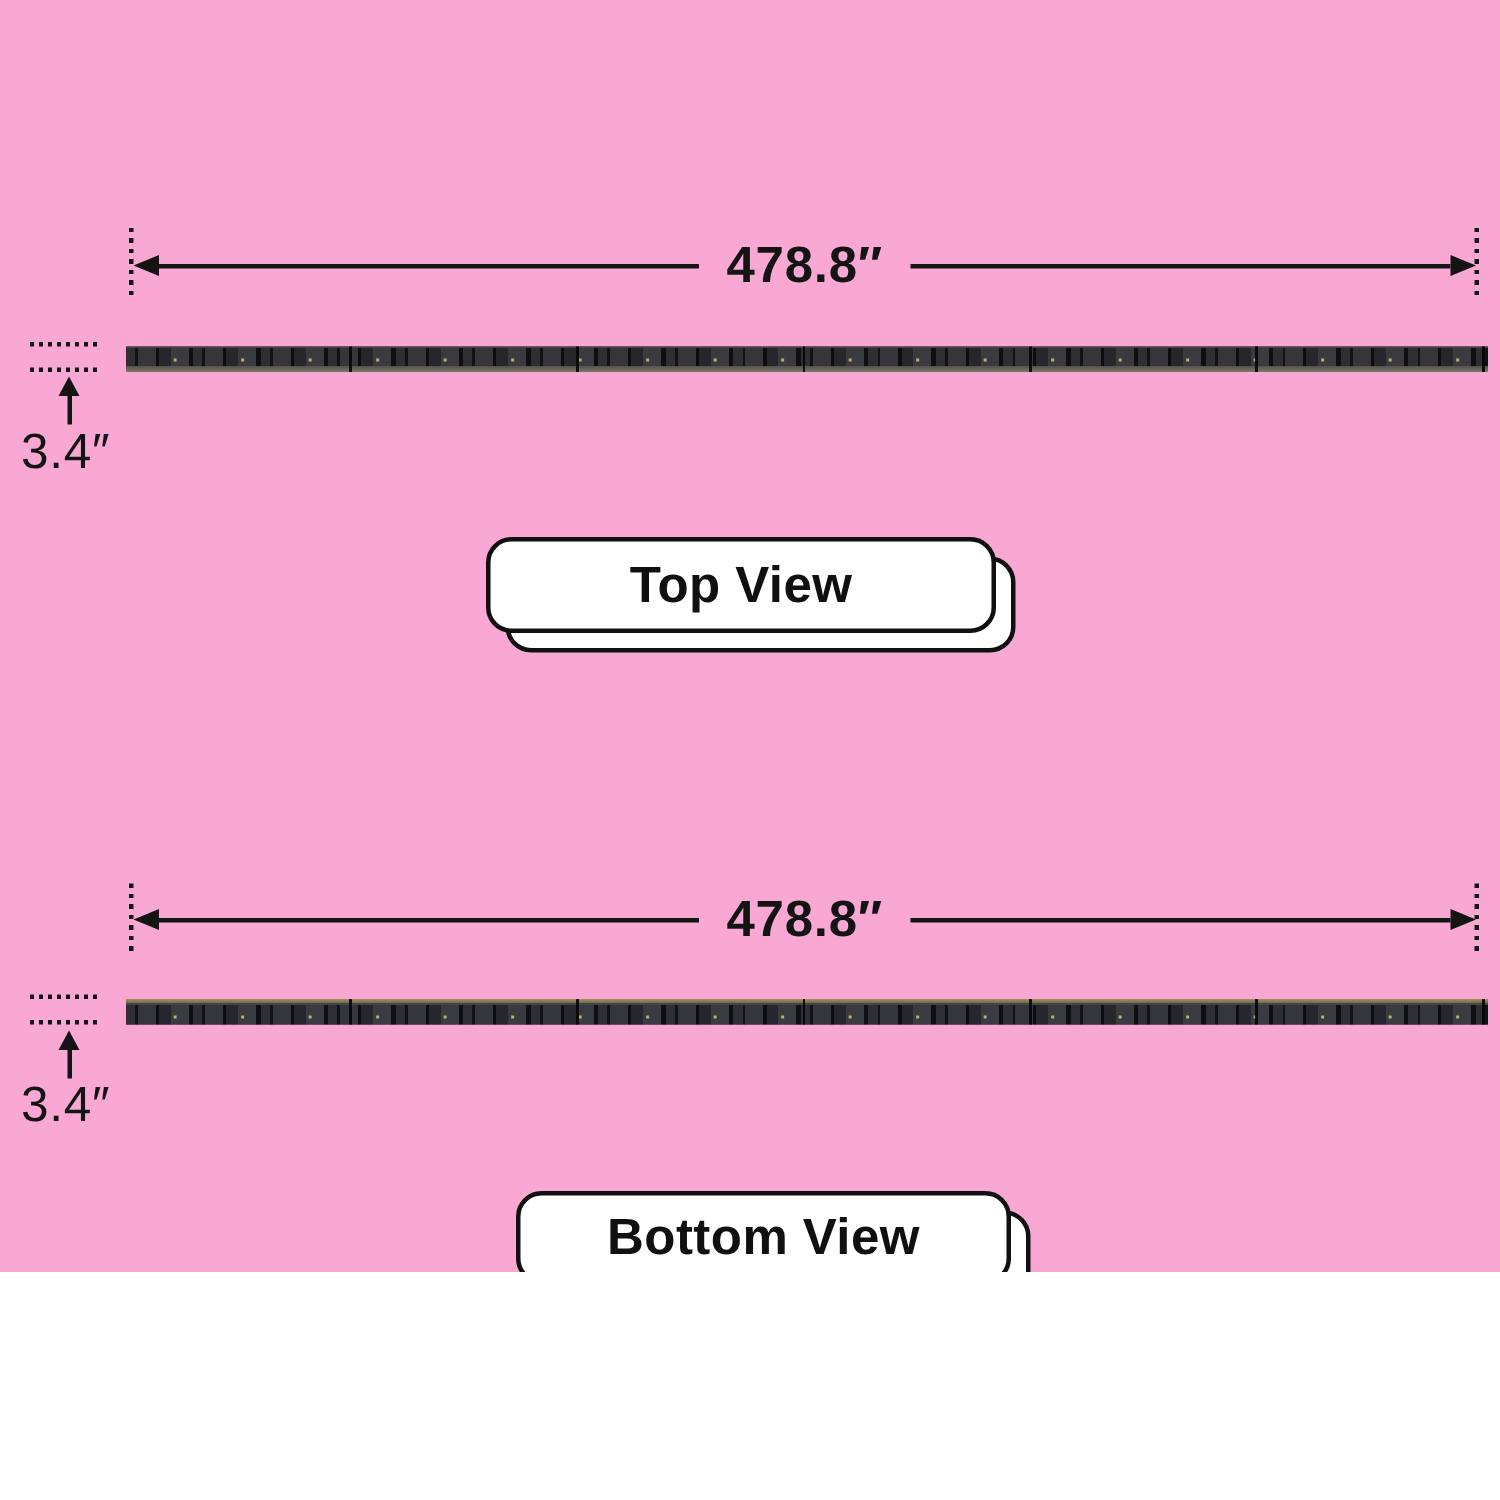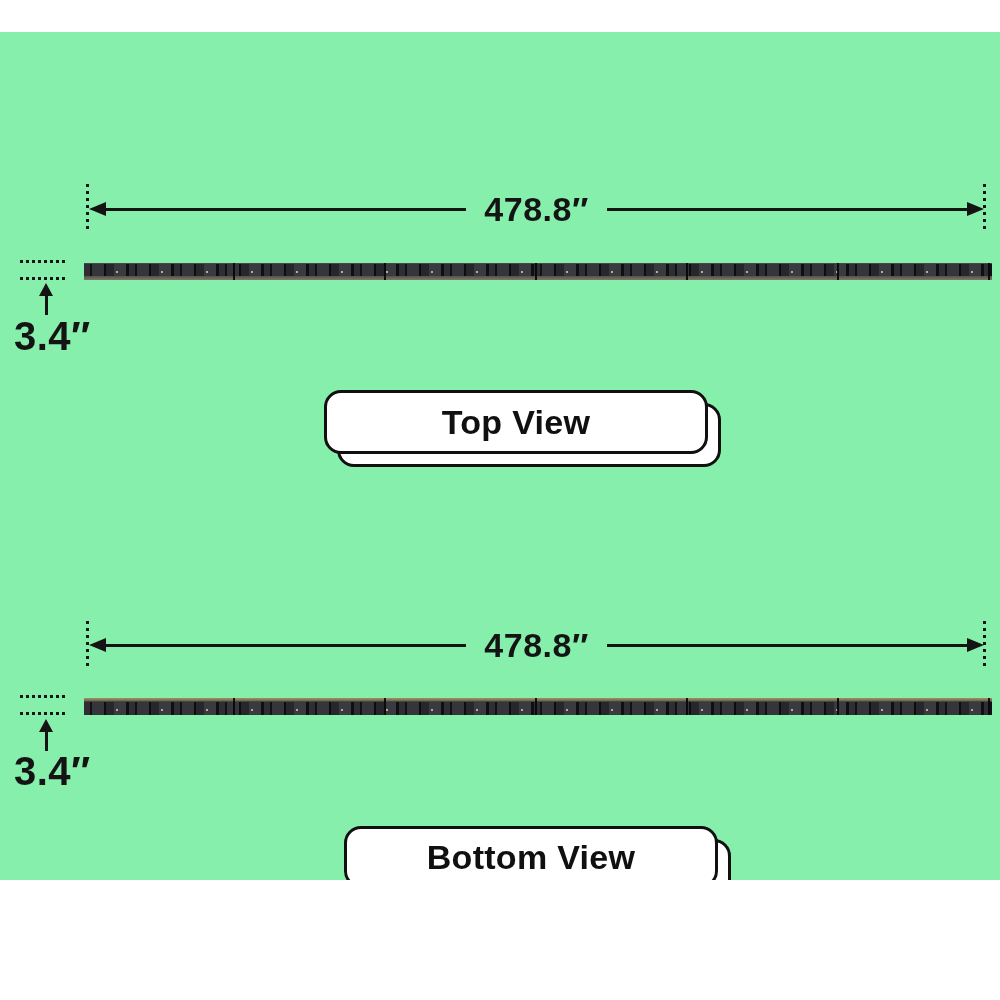--- a/index.html
+++ b/index.html
@@ -1,18 +1,18 @@
 <!DOCTYPE html>
 <html><head>
 <meta charset="utf-8">
 <style>
   html,body{margin:0;padding:0;background:#ffffff;}
   .canvas{
-    position:relative;width:1000px;height:848px;background:#86efac;
-    font-family:"Liberation Sans", sans-serif;overflow:hidden;margin-top:32px;
+    position:relative;width:1000px;height:848px;background:#f9a8d4;
+    font-family:"Liberation Sans", sans-serif;overflow:hidden;
   }
 
   
   .dim-row{
     position:absolute;left:89px;width:895px;height:40px;
     display:flex;align-items:center;
   }
   .dim-line{flex:1;height:3px;background:#141414;}
   .ah{width:0;height:0;flex:0 0 auto;}
   .ah-left{border-top:7px solid transparent;border-bottom:7px solid transparent;border-right:17px solid #141414;}
@@ -35,21 +35,21 @@
   
   .arrow-up{position:absolute;width:14px;}
   .arrow-up-head{
     width:0;height:0;margin:0 auto;
     border-left:7px solid transparent;border-right:7px solid transparent;
     border-bottom:13px solid #141414;
   }
   .arrow-up-line{width:3px;height:19px;background:#141414;margin:0 auto;}
 
   .size-label{
-    position:absolute;font-weight:700;font-size:40px;line-height:1;color:#141414;
+    position:absolute;font-weight:400;font-size:33px;line-height:1;color:#141414;
     letter-spacing:0.5px;white-space:nowrap;
   }
 
   
   .strip{position:absolute;left:84px;width:908px;height:17px;background:#232327;}
   .strip .modules{
     position:absolute;left:0;right:0;
     background-image:
       repeating-linear-gradient(90deg,transparent 0 32px,rgba(214,193,130,0.85) 32px 34px,transparent 34px 45px),
       repeating-linear-gradient(90deg,#2e2e34 0 6px,#121215 6px 8px,#35353c 8px 20px,#0d0d10 20px 22px,#26262c 22px 30px,#3a3a41 30px 42px,#0f0f12 42px 45px);
@@ -62,21 +62,21 @@
   .strip-top .modules{top:0;height:12px;}
   .strip-top .base{bottom:0;height:4px;background:linear-gradient(#575249,#7c766a);}
   .strip-bottom .base{top:0;height:3px;background:linear-gradient(#a0925f,#6e6547);}
   .strip-bottom .modules{top:3px;height:13px;}
   .strip .seams{
     position:absolute;inset:0;
     background:repeating-linear-gradient(90deg,transparent 0 149px,rgba(5,5,8,0.9) 149px 151px);
   }
 
   
-  .badge-wrap{position:absolute;padding-left:44px;}
+  .badge-wrap{position:absolute;}
   .badge-back,.badge-front{
     position:absolute;background:#ffffff;border:3px solid #101010;border-radius:17px;
     box-sizing:border-box;width:100%;height:100%;
   }
   .badge-back{left:13px;top:13px;}
   .badge-front{
     left:0;top:0;display:flex;align-items:center;justify-content:center;
     font-weight:700;font-size:34px;color:#101010;letter-spacing:0.3px;
   }
 </style>

